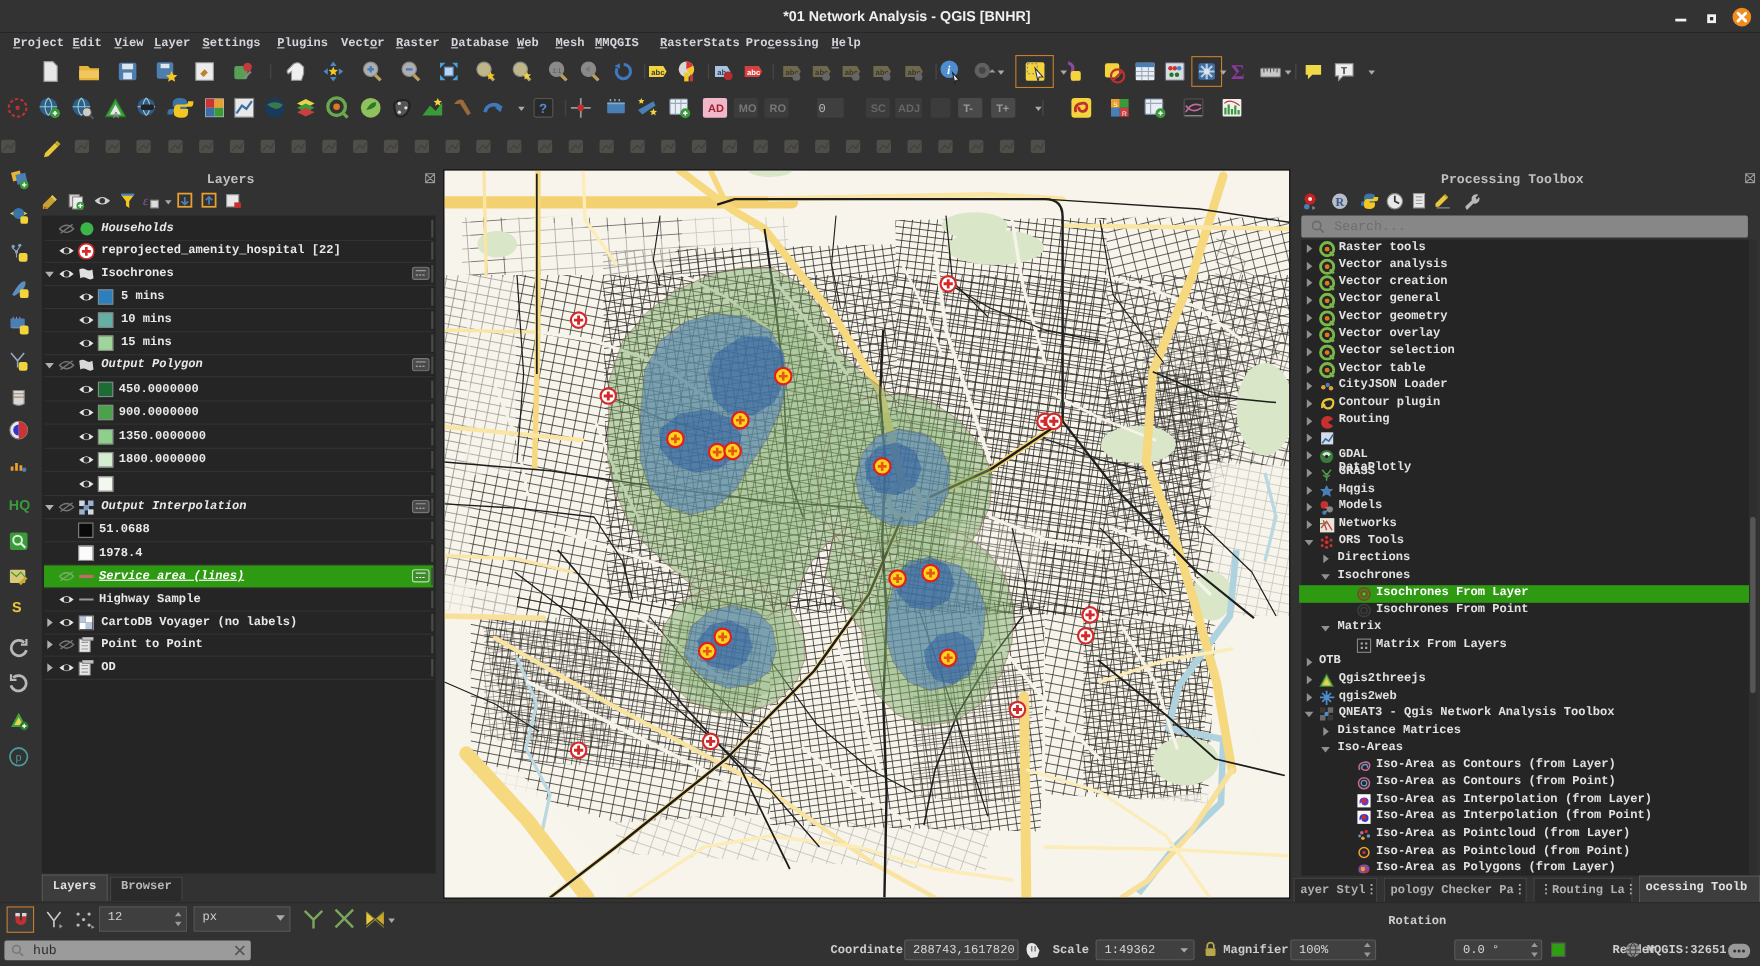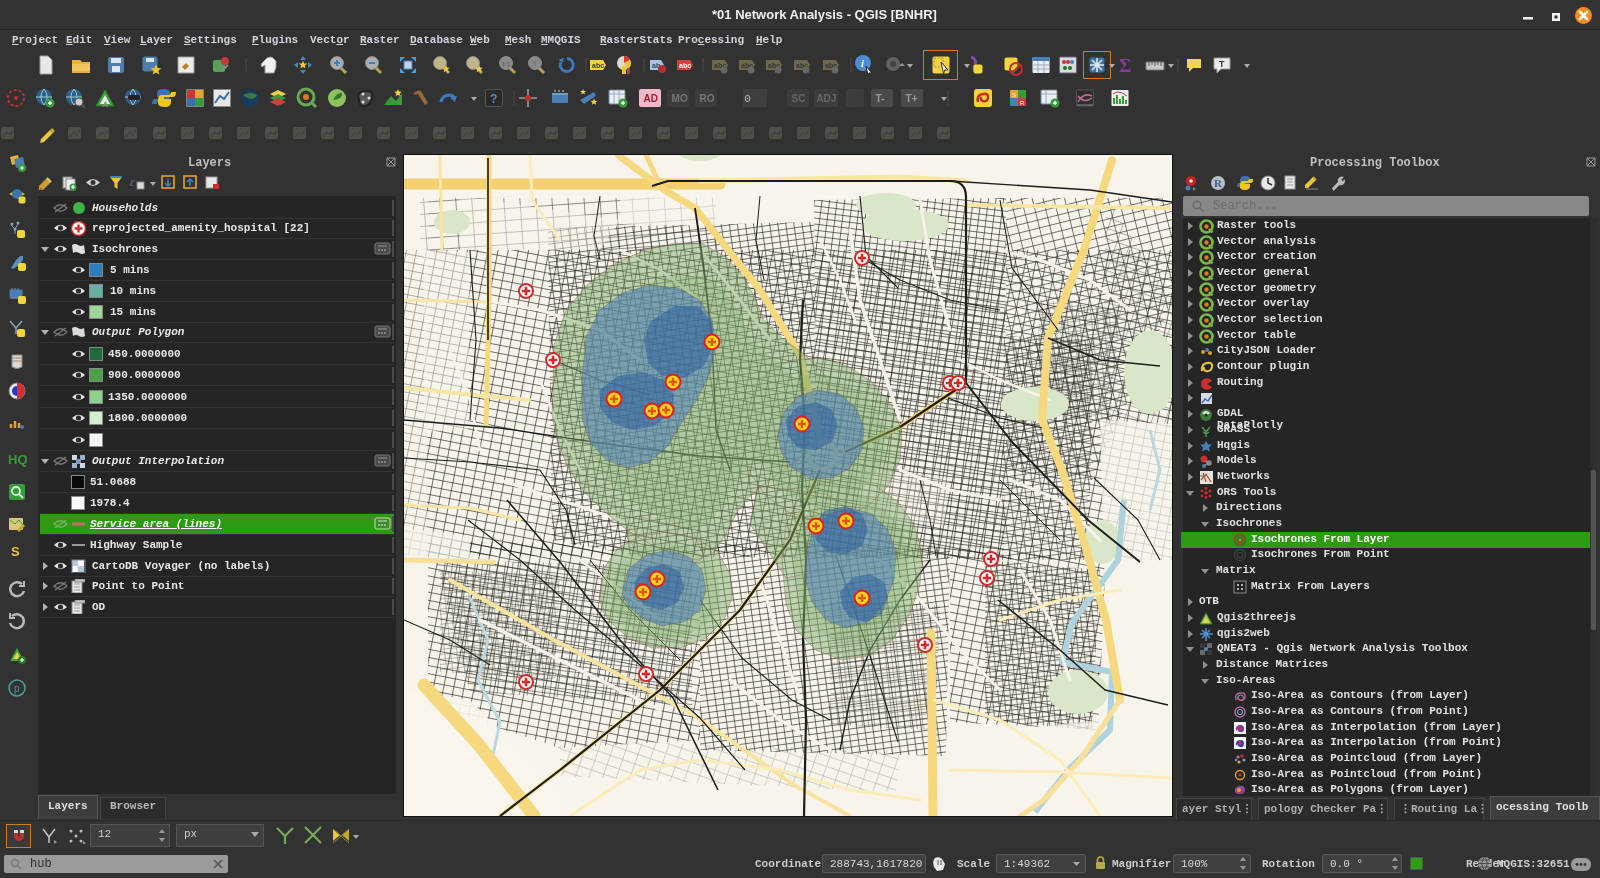--- a/index.html
+++ b/index.html
@@ -1057,21 +1057,21 @@
 <svg style="position:absolute;left:1094px;top:856px;" width="13" height="15">
     <rect x="2" y="6" width="9" height="7" rx="1" fill="#b8a84a"></rect>
     <path d="M3.5,6 v-2 a3,3 0 0 1 6,0 v2" fill="none" stroke="#b8a84a" stroke-width="1.6"></path>
   </svg>
 <div style="position:absolute;left:1112px;top:858px;white-space:pre;font:bold 11px 'Liberation Mono',monospace;color:#cdcdcd;">Magnifier</div>
 <div style="position:absolute;left:1173px;top:854px;width:78px;height:19px;background:#404040;border:1px solid #5a5a5a;border-radius:2px;"></div>
 <div style="position:absolute;left:1181px;top:858px;white-space:pre;font:11px 'Liberation Mono',monospace;color:#d8d8d8;">100%</div>
 <svg style="position:absolute;left:1238px;top:855px;" width="10" height="17">
     <path d="M2,6 l3,-4 3,4 z M2,11 l3,4 3,-4 z" fill="#999"></path>
   </svg>
-<div style="position:absolute;left:1262px;top:858px;white-space:pre;font:bold 11px 'Liberation Mono',monospace;color:#cdcdcd;">Rotation</div>
+<div style="position:absolute;left:1262px;top:832px;white-space:pre;font:bold 11px 'Liberation Mono',monospace;color:#cdcdcd;">Rotation</div>
 <div style="position:absolute;left:1322px;top:854px;width:80px;height:19px;background:#404040;border:1px solid #5a5a5a;border-radius:2px;"></div>
 <div style="position:absolute;left:1330px;top:858px;white-space:pre;font:11px 'Liberation Mono',monospace;color:#d8d8d8;">0.0 °</div>
 <svg style="position:absolute;left:1390px;top:855px;" width="10" height="17">
     <path d="M2,6 l3,-4 3,4 z M2,11 l3,4 3,-4 z" fill="#999"></path>
   </svg>
 <div style="position:absolute;left:1410px;top:857px;width:13px;height:13px;background:#2f9e12;border:1px solid #555;"></div>
 <div style="position:absolute;left:1430px;top:858px;white-space:pre;font:bold 11px 'Liberation Mono',monospace;color:#cdcdcd;padding-left:36px;">Render</div>
 <svg style="position:absolute;left:1477px;top:856px;" width="15" height="15">
     <circle cx="7.5" cy="7.5" r="6.5" fill="#9a9a9a"></circle>
     <path d="M1,7.5 h13 M7.5,1 a9,9 0 0 1 0,13 M7.5,1 a9,9 0 0 0 0,13 M2.5,4 h10 M2.5,11 h10" stroke="#4a4a4a" fill="none"></path>

